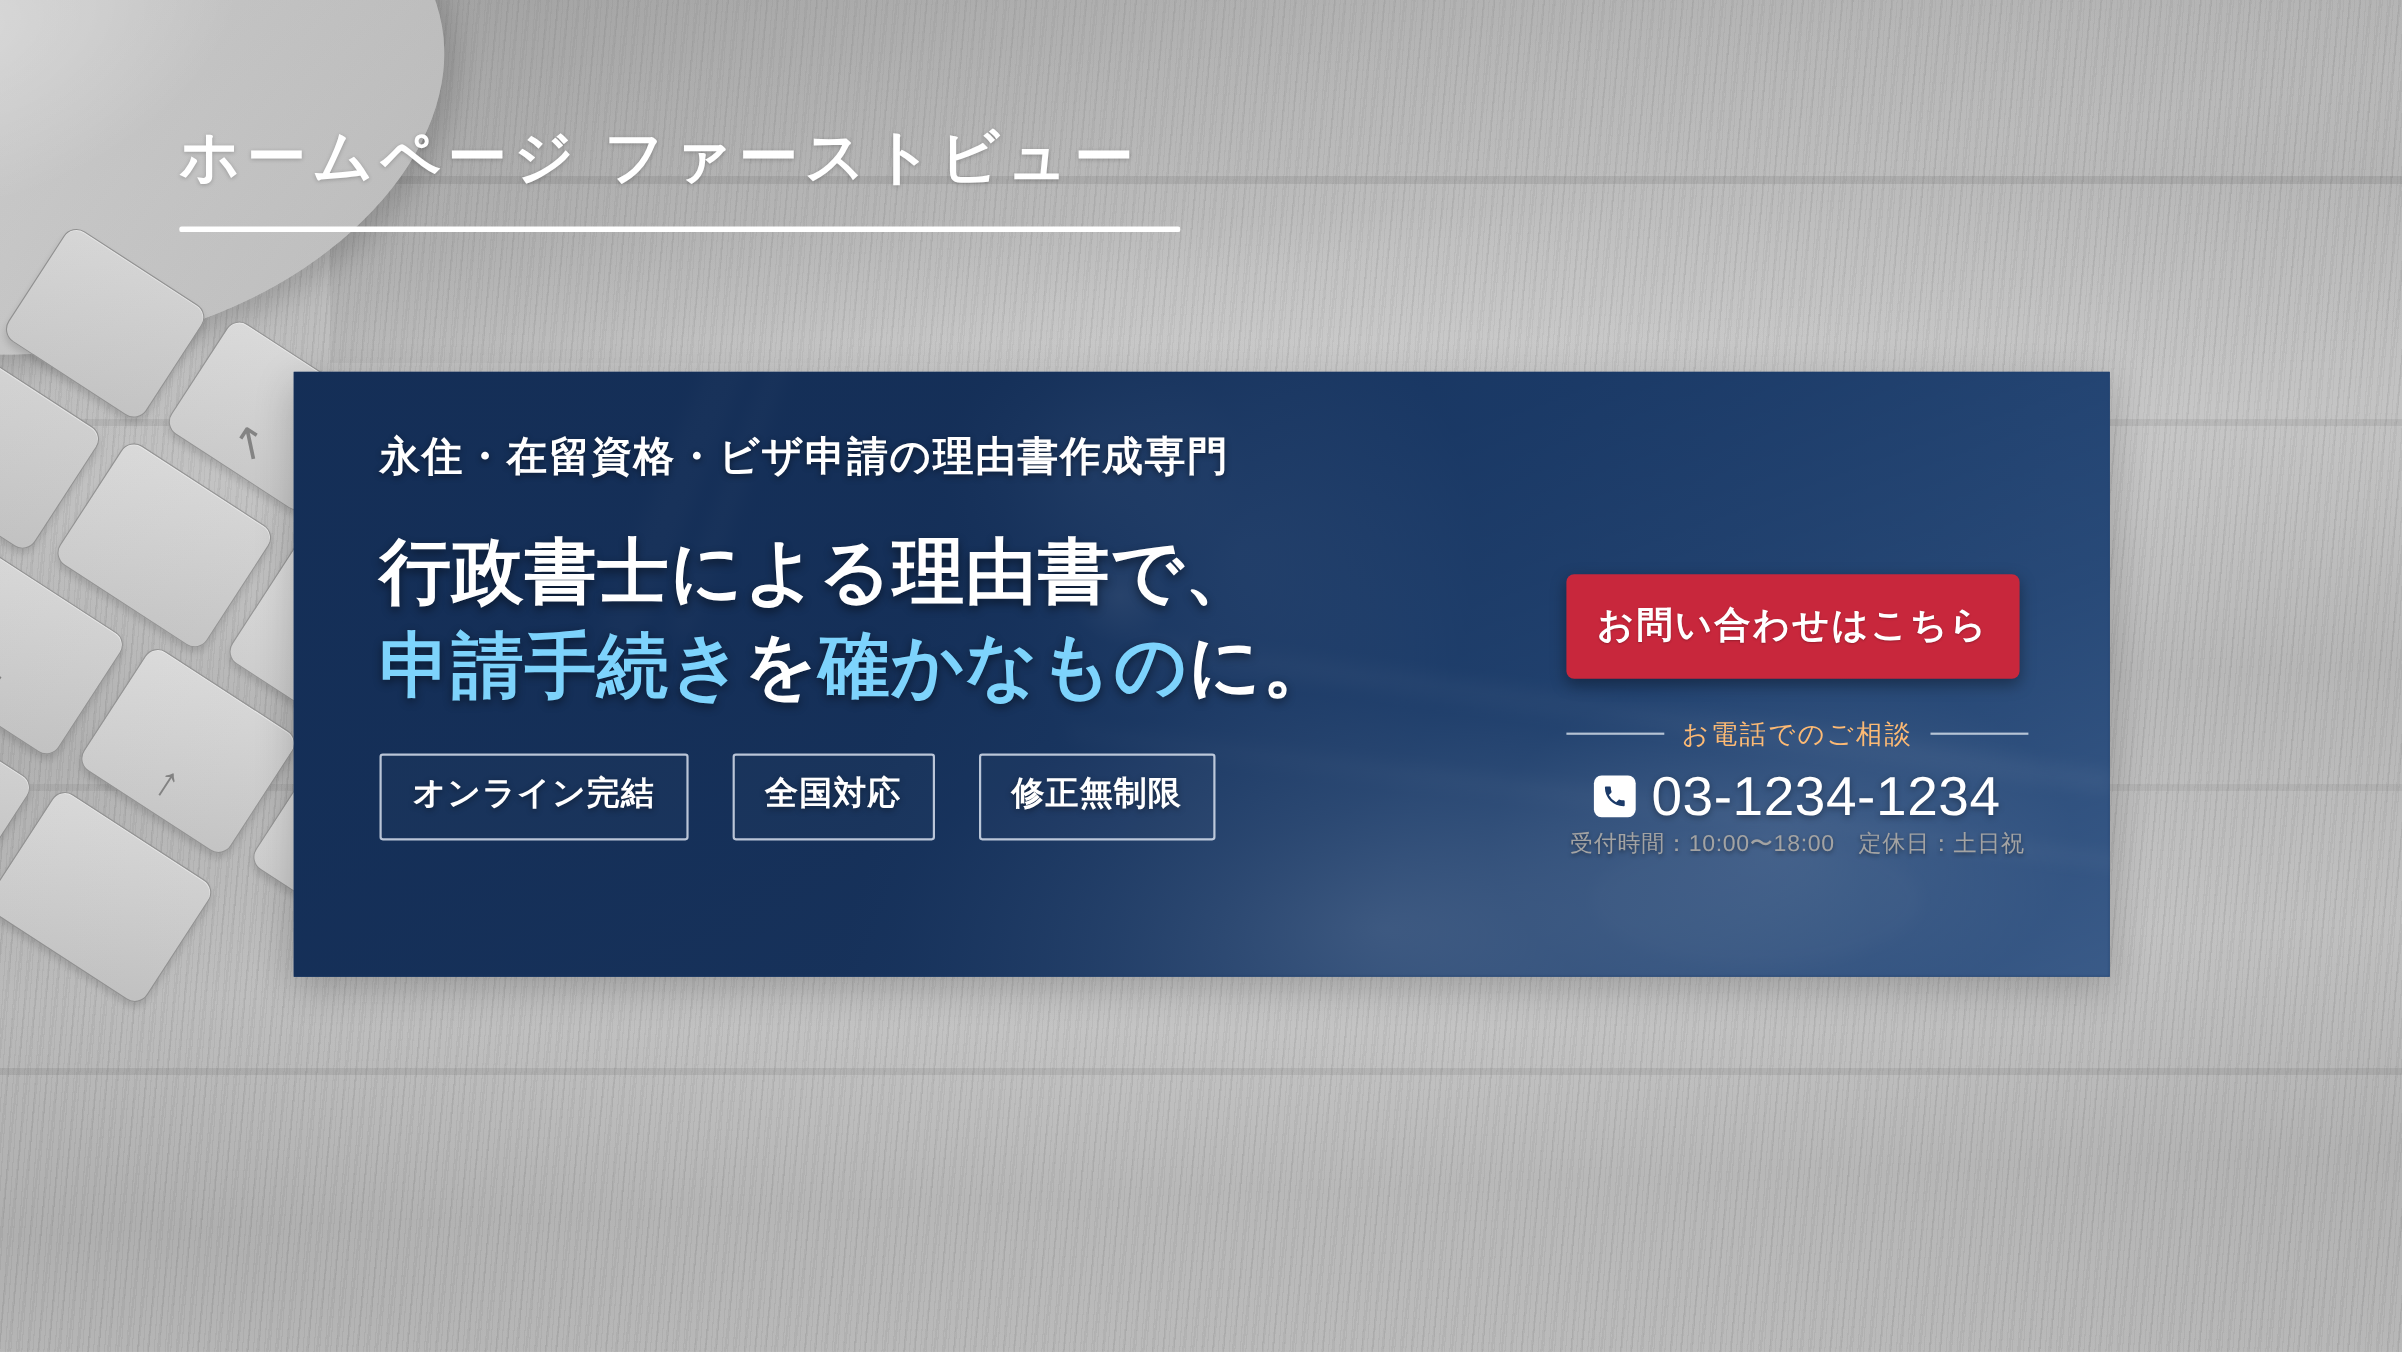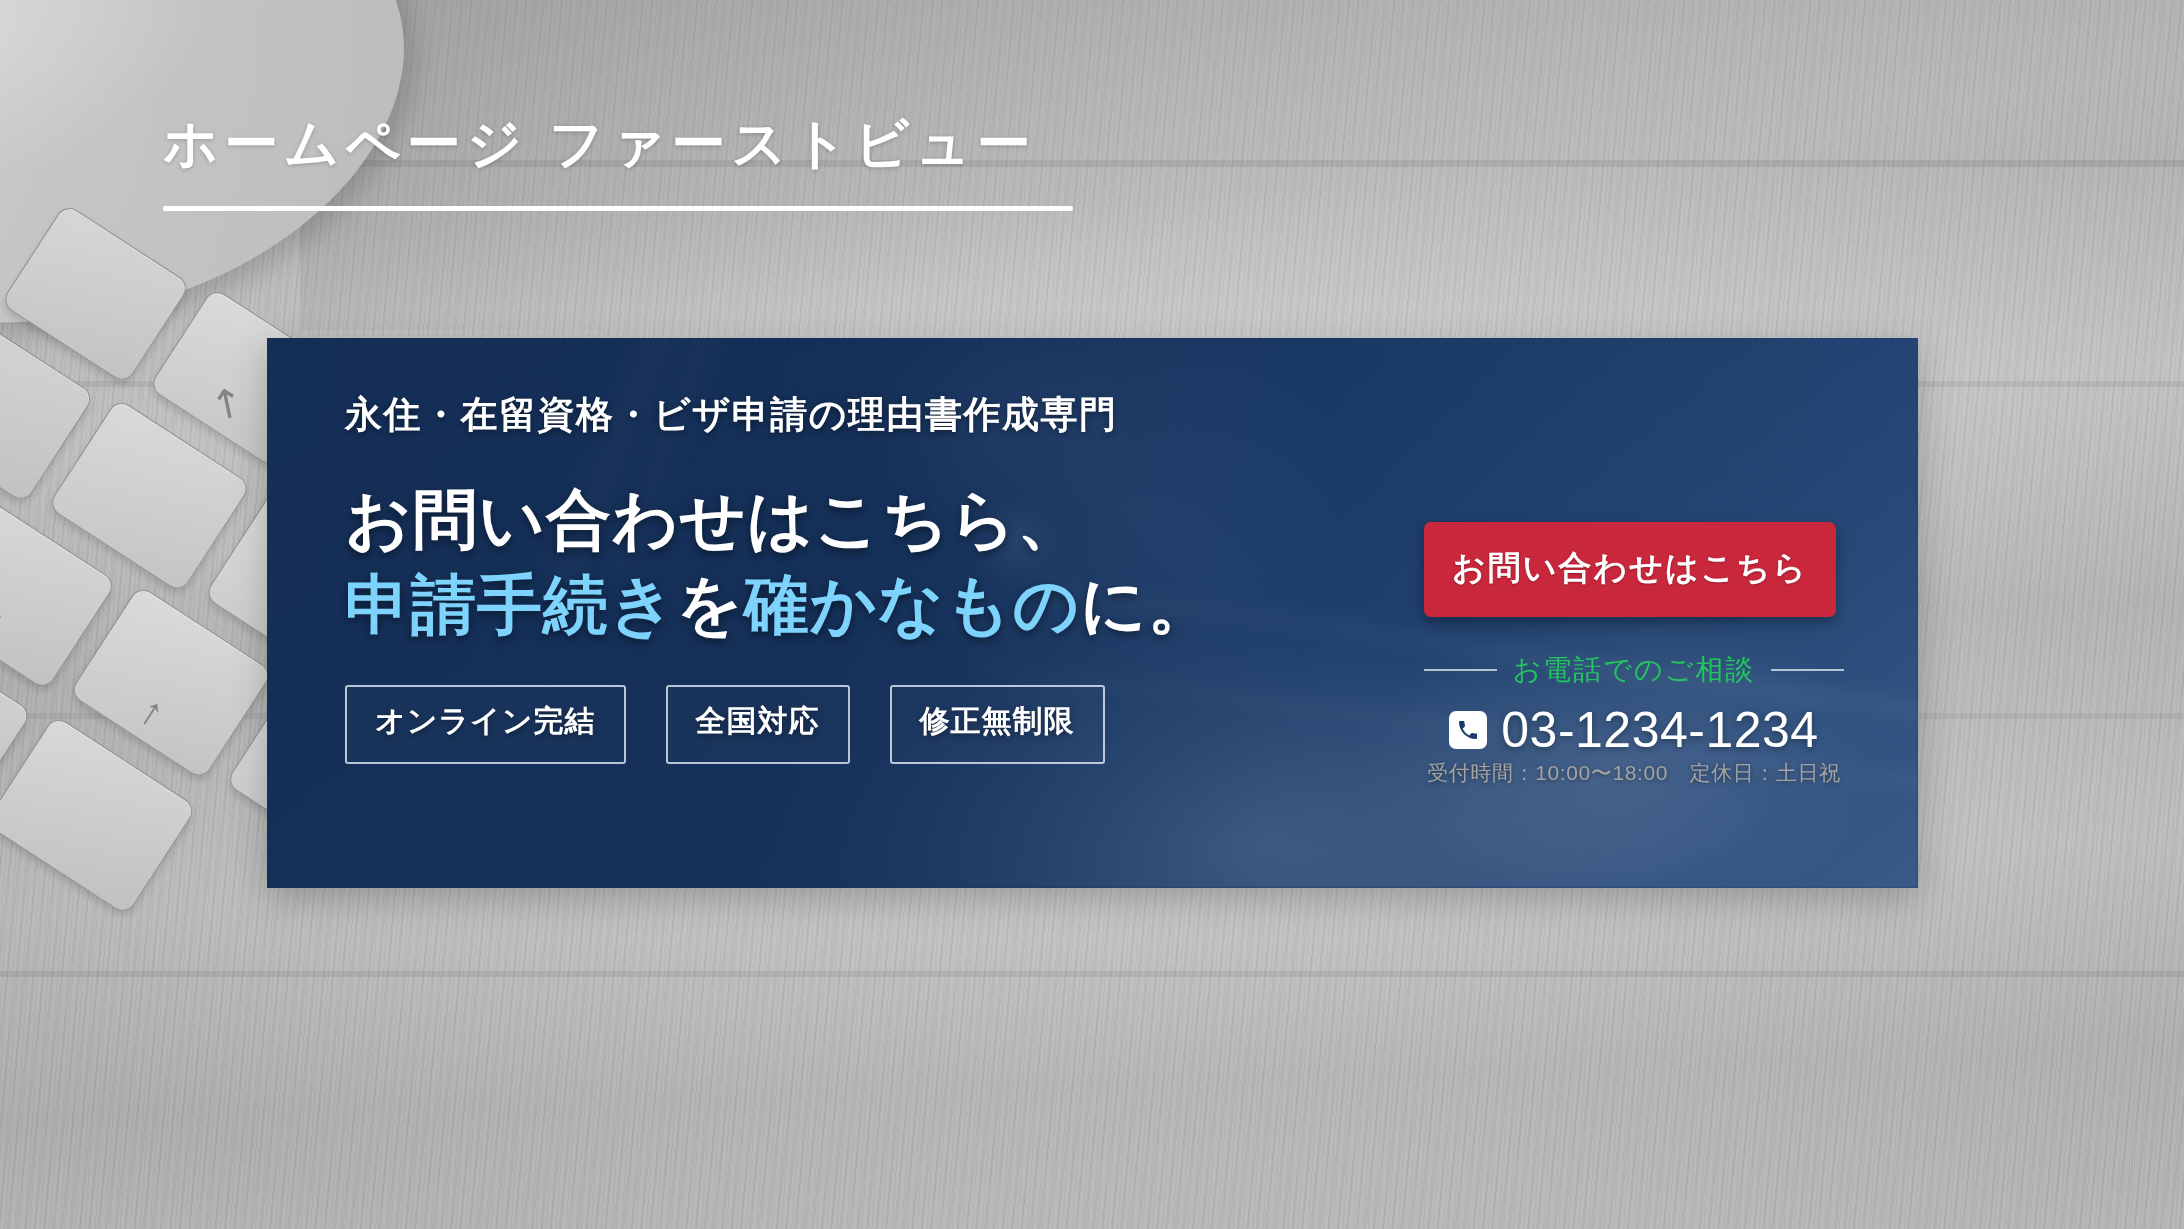--- a/index.html
+++ b/index.html
@@ -222,21 +222,21 @@
     cursor:pointer;
     white-space:nowrap;
     font-family:inherit;
   }
   .phone-divider{
     display:flex; align-items:center; gap:16px;
     margin-top:34px;
   }
   .phone-divider .ln{ flex:1; height:2px; background:rgba(236,242,250,.72); }
   .phone-divider .lbl{
-    font-size:28px; color:#22c55e; letter-spacing:2px; white-space:nowrap;
+    font-size:24px; color:#fdba74; letter-spacing:2px; white-space:nowrap;
   }
   .phone-row{
     display:flex; align-items:center; justify-content:center;
     gap:14px; margin-top:12px;
   }
   .phone-icon{
     width:38px;height:38px;
     background:#ffffff;
     border-radius:7px;
     display:flex;align-items:center;justify-content:center;
@@ -313,21 +313,21 @@
     <div class="banner-stroke s4"></div>
     <div class="banner-stroke s5"></div>
     <div class="banner-overlay"></div>
 
     <div class="banner-inner">
 
       <div class="hero-left">
         <div class="hero-sub">永住・在留資格・ビザ申請の理由書作成専門</div>
 
         <div class="hero-h1">
-          <div>お問い合わせはこちら、</div>
+          <div>行政書士による理由書で、</div>
           <div><span class="gold">申請手続き</span><span>を</span><span class="gold">確かなもの</span><span>に。</span></div>
         </div>
 
         <div class="hero-tags">
           <div class="tag">オンライン完結</div>
           <div class="tag">全国対応</div>
           <div class="tag">修正無制限</div>
         </div>
       </div>
 

